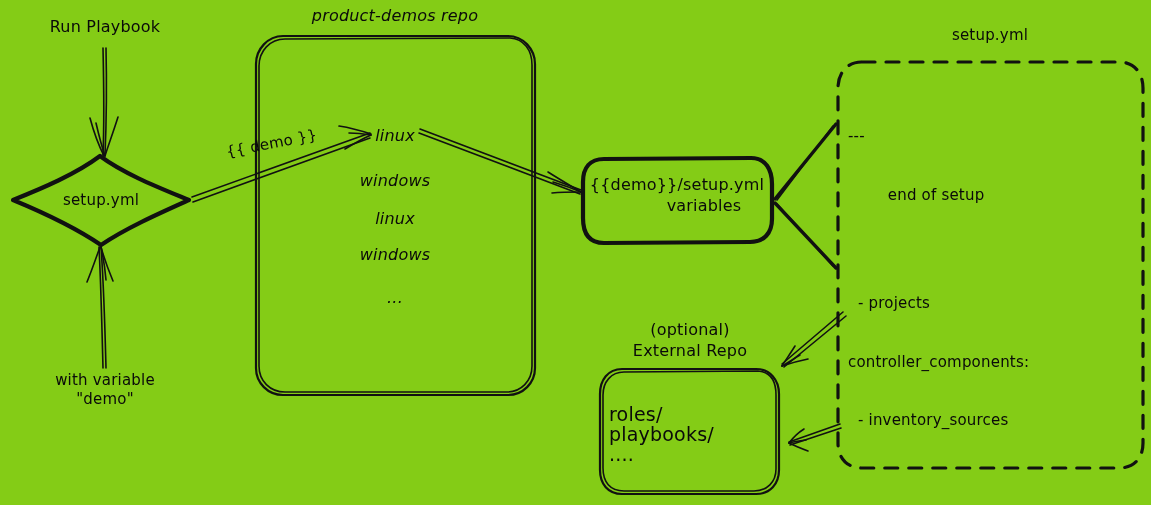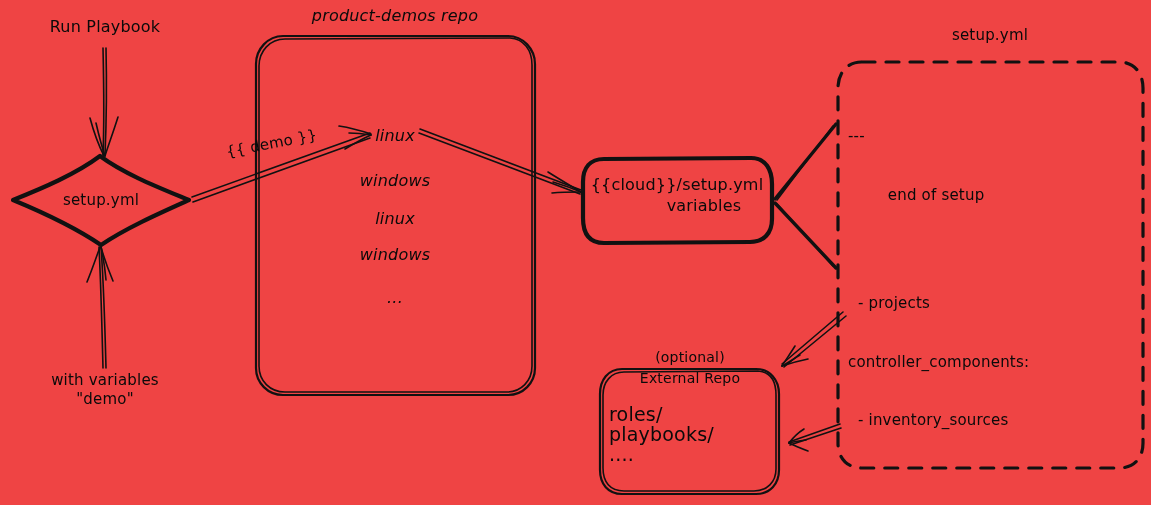--- a/index.html
+++ b/index.html
@@ -8,21 +8,21 @@
     padding: 0;
     background: #ffffff;
   }
   body {
     font-family: "DejaVu Sans", sans-serif;
   }
   #canvas {
     position: relative;
     width: 1151px;
     height: 505px;
-    background: #ef4444;
+    background: #84cc16;
     overflow: hidden;
   }
   #canvas svg.layer {
     position: absolute;
     left: 0;
     top: 0;
     width: 1151px;
     height: 505px;
     pointer-events: none;
   }
@@ -40,21 +40,21 @@
   
   .t-run        { font-size: 16px; }
   .t-withvar    { font-size: 15px; }
   .t-diamond    { font-size: 15px; }
   .t-repotitle  { font-size: 16px; font-style: italic; }
   .t-folder     { font-size: 16px; font-style: italic; }
   .t-edgelabel  { font-size: 15px; }
   .t-midbox     { font-size: 16px; }
   .t-setuptitle { font-size: 15px; }
   .t-code       { font-size: 15px; }
-  .t-extitle    { font-size: 14px; margin-top: 29px; }
+  .t-extitle    { font-size: 16px; }
   .t-excontent  { font-size: 19px; }
 
   .rot-edge {
     transform: rotate(-11deg);
     transform-origin: left bottom;
   }
 </style>
 </head>
 <body>
 
@@ -169,34 +169,34 @@
                L776,469 C776,482 767,491 754,491
                L624,491 C610,491 603,482 603,468
                L603,395 C603,382 611,372 624,372 Z"></path>
     </g>
   </svg>
 
   <div class="lbl ctr t-run" style="left:30px; top:17px; width:150px;">Run Playbook</div>
 
   <div class="lbl ctr t-diamond" style="left:46px; top:191px; width:110px;">setup.yml</div>
 
-  <div class="lbl ctr t-withvar" style="left:30px; top:371px; width:150px;">with variables</div>
+  <div class="lbl ctr t-withvar" style="left:30px; top:371px; width:150px;">with variable</div>
   <div class="lbl ctr t-withvar" style="left:30px; top:390px; width:150px;">"demo"</div>
 
   <div class="lbl left t-edgelabel rot-edge" style="left:228px; top:143px;">{{ demo }}</div>
 
   <div class="lbl ctr t-repotitle" style="left:295px; top:6px; width:200px;">product-demos repo</div>
 
   <div class="lbl ctr t-folder" style="left:340px; top:126px; width:110px;">linux</div>
   <div class="lbl ctr t-folder" style="left:340px; top:171px; width:110px;">windows</div>
   <div class="lbl ctr t-folder" style="left:340px; top:209px; width:110px;">linux</div>
   <div class="lbl ctr t-folder" style="left:340px; top:245px; width:110px;">windows</div>
   <div class="lbl ctr t-folder" style="left:340px; top:288px; width:110px;">...</div>
 
-  <div class="lbl ctr t-midbox" style="left:589px; top:175px; width:176px;">{{cloud}}/setup.yml</div>
+  <div class="lbl ctr t-midbox" style="left:589px; top:175px; width:176px;">{{demo}}/setup.yml</div>
   <div class="lbl ctr t-midbox" style="left:616px; top:196px; width:176px;">variables</div>
 
   <div class="lbl ctr t-setuptitle" style="left:930px; top:26px; width:120px;">setup.yml</div>
 
   <div class="lbl left t-code" style="left:848px; top:88px; width:292px; line-height:19.5px;">
     <div>---</div>
     <div>        end of setup</div>
     <div style="height:11px;"></div>
     <div>  - projects</div>
     <div>controller_components:</div>

